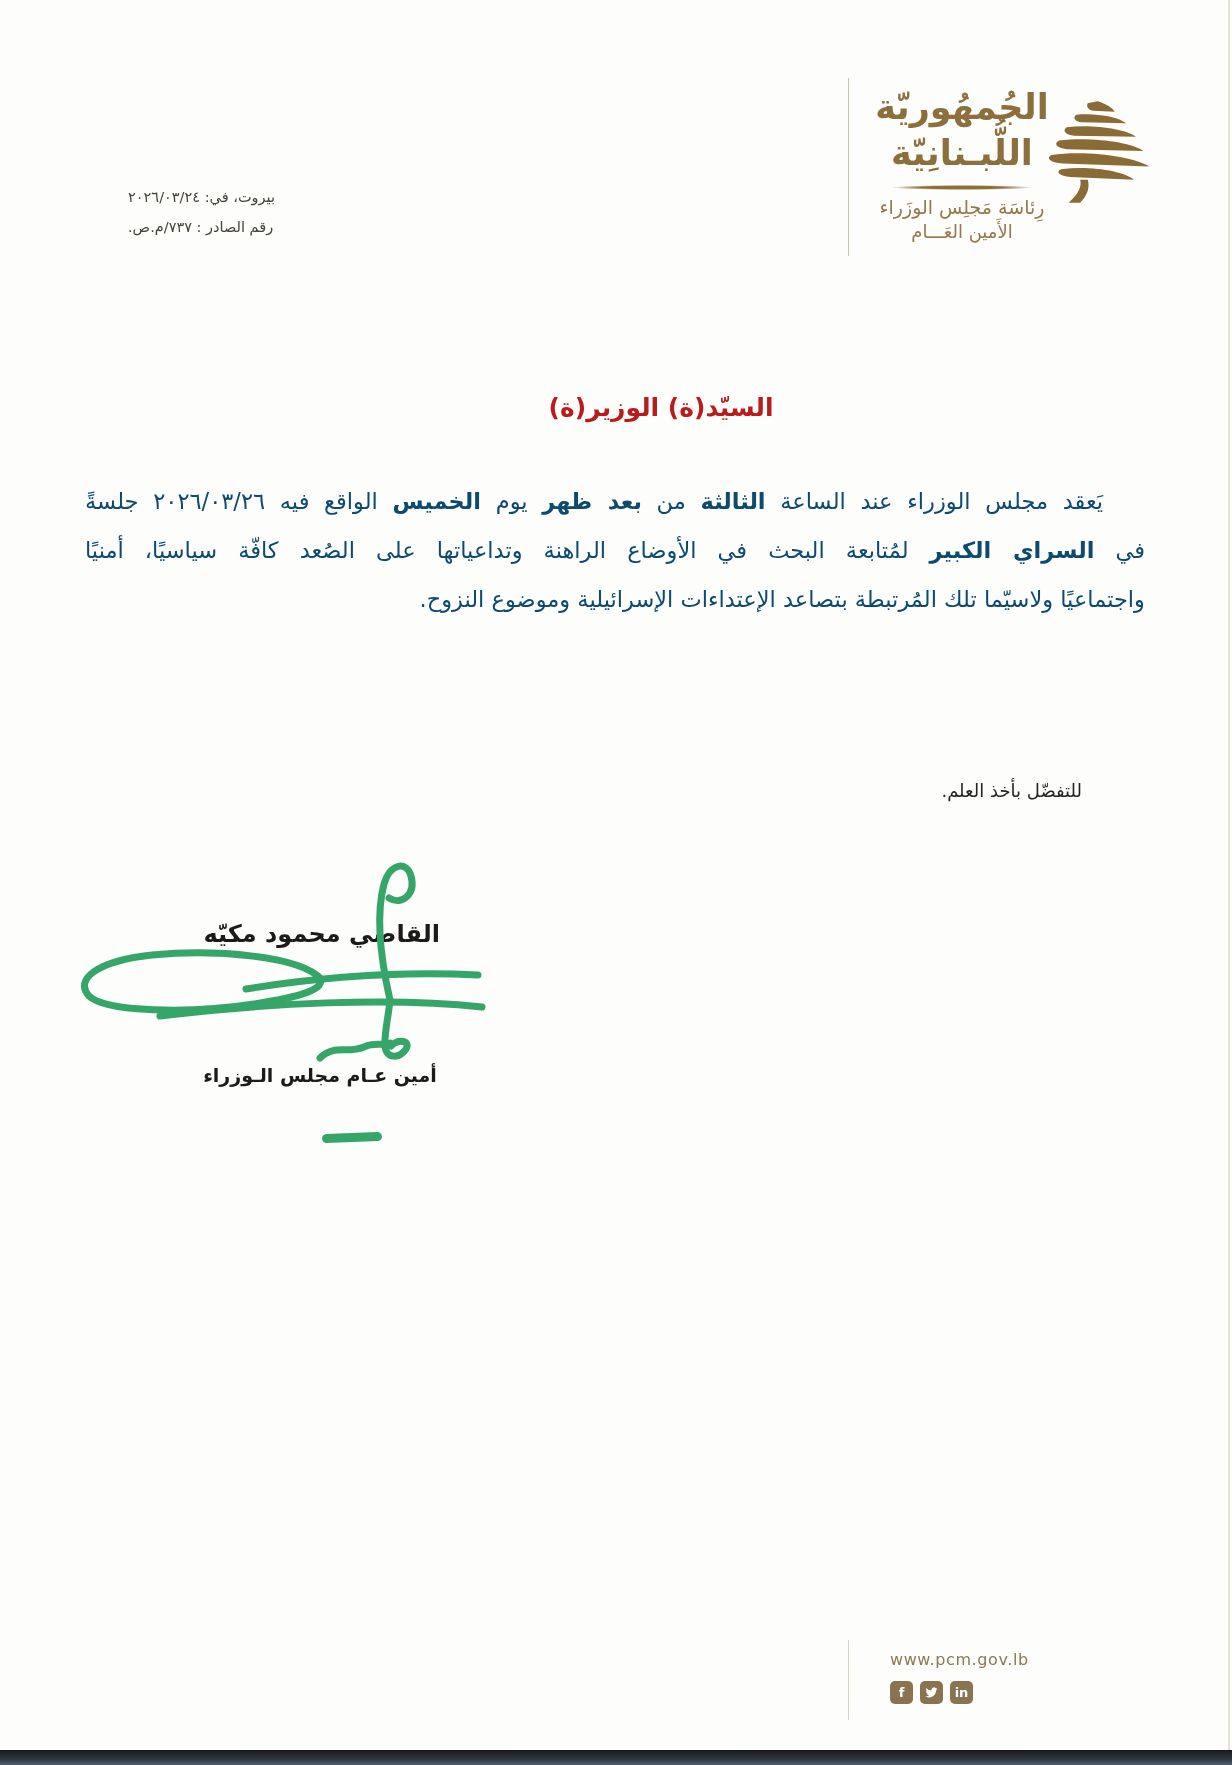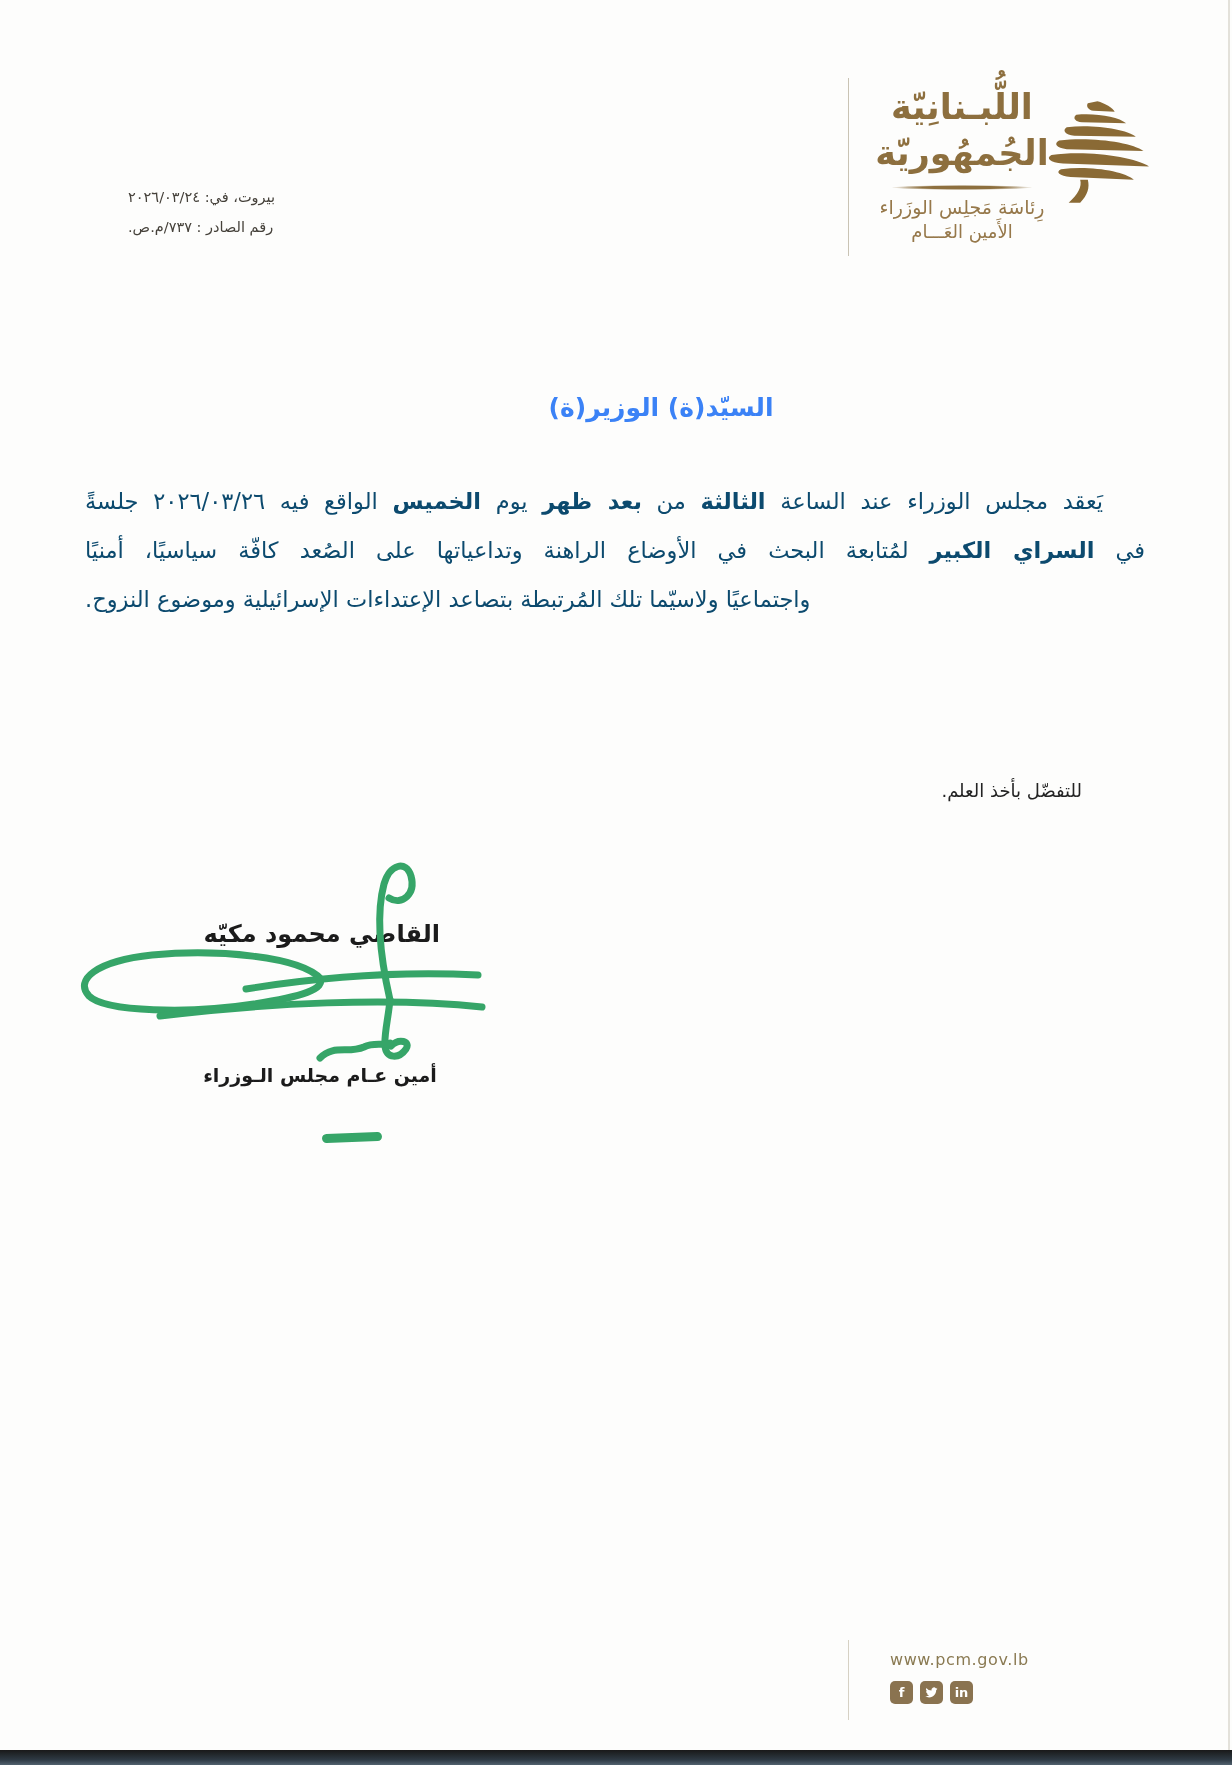--- a/index.html
+++ b/index.html
@@ -37,30 +37,30 @@
   .meta {
     position:absolute; top:182px; left:128px; width:274px;
     direction:rtl; text-align:left;
     font-size:14.5px; line-height:30px; color:#45413a;
   }
 
   
   .salutation {
     position:absolute; top:393px; left:90px; width:1142px;
     text-align:center; direction:rtl;
-    font-size:25px; font-weight:bold; color:#3b82f6;
+    font-size:25px; font-weight:bold; color:#b91c1c;
   }
   .body-text {
     position:absolute; top:477px; right:87px; width:1060px;
     direction:rtl; font-size:22.5px; color:#0c4a6e;
   }
   .body-line { line-height:49px; }
   .body-line.justified { text-align:justify; text-align-last:justify; }
   .body-line.first { text-indent:42px; }
-  .body-line.last { text-align:left; }
+  .body-line.last { text-align:right; }
   .bold { font-weight:bold; }
 
   .closing {
     position:absolute; top:780px; right:150px;
     direction:rtl; font-size:18px; color:#232323;
   }
 
   
   .sig-name {
     position:absolute; top:920px; left:185px; width:255px;
@@ -107,22 +107,22 @@
 </style>
 </head>
 <body>
 
 <div class="page">
 
   <div class="header-rule"></div>
 
   <div class="emblem">
     <div class="emblem-title">
+      <div>الجُمهُوريّة</div>
       <div>اللُّبـنانِيّة</div>
-      <div>الجُمهُوريّة</div>
     </div>
     <div class="emblem-divider"></div>
     <div class="emblem-org">رِئاسَة مَجلِس الوزَراء</div>
     <div class="emblem-dept">الأَمين العَـــام</div>
   </div>
 
   <svg class="cedar" viewBox="0 0 120 112" xmlns="http://www.w3.org/2000/svg">
     <g fill="#8a6a35">
       <path d="M62 2 C70 4 78 9 80 13 L58 12 C52 11 50 7 52 4 Z"></path>
       <path d="M40 16 C60 14 84 18 92 25 L46 24 C38 23 36 19 40 16 Z"></path>

